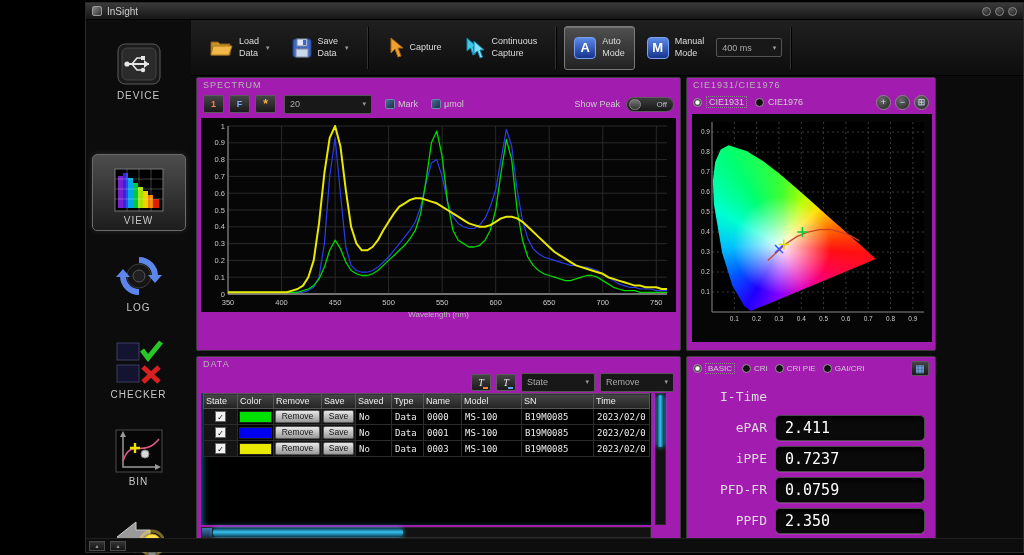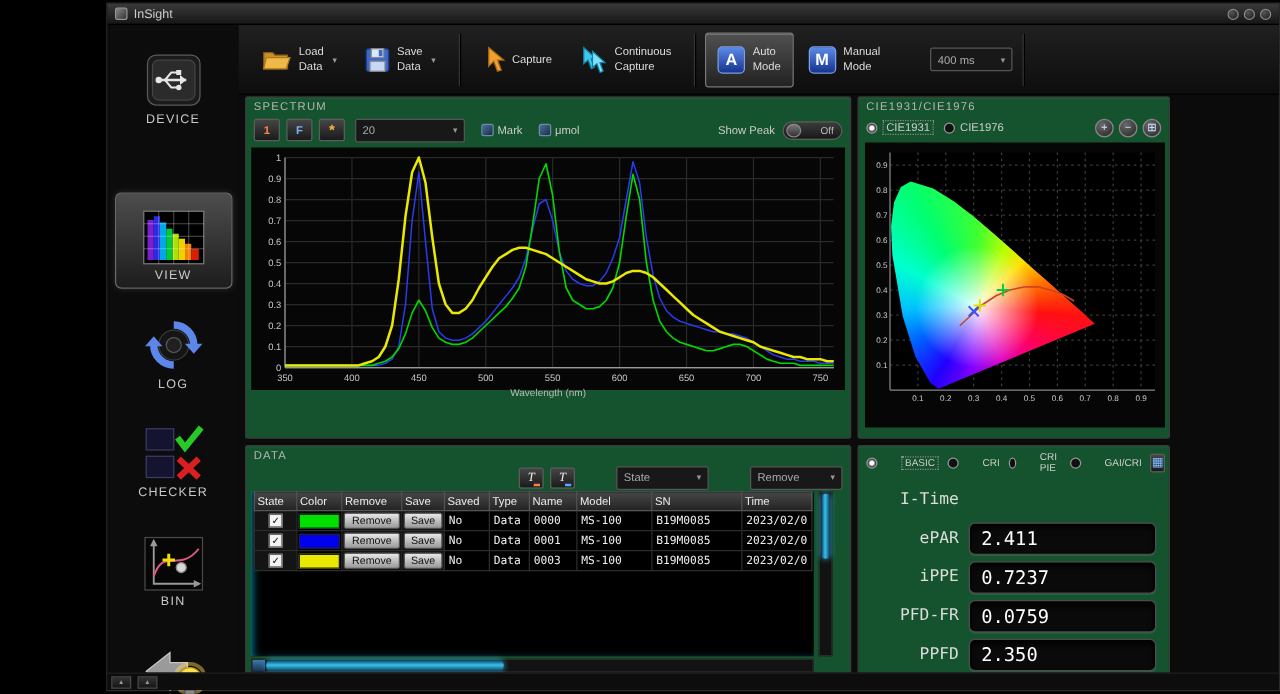--- a/index.html
+++ b/index.html
@@ -21,26 +21,26 @@
   .side-ico{display:block;}
 
   
   .toolbar{position:absolute;left:105px;top:17px;right:0;height:56px;background:linear-gradient(#202020,#0d0d0d);border-bottom:1px solid #000;display:flex;align-items:center;padding:0 8px;gap:2px;}
   .tb-btn{height:44px;display:flex;align-items:center;gap:6px;padding:0 9px;border-radius:3px;border:1px solid transparent;color:#ddd;font-size:9px;cursor:pointer;}
   .tb-btn.active{background:linear-gradient(#505050,#222);border-color:#7a7a7a;box-shadow:inset 0 1px 0 rgba(255,255,255,.2);}
   .tb-lines{line-height:1.25;}
   .tb-caret{color:#999;font-size:7px;margin-left:1px;}
   .tb-sep{width:1px;height:42px;background:#333;margin:0 6px;box-shadow:1px 0 0 #000;}
   .mode-glyph{width:22px;height:22px;border-radius:4px;background:linear-gradient(#5b8ae8,#16348e);border:1px solid #7aa0f0;color:#fff;font-weight:bold;font-size:13px;display:flex;align-items:center;justify-content:center;}
-  .combo{display:flex;align-items:center;justify-content:space-between;background:#181818;border:1px solid #555;color:#aaa;font-size:9px;padding:0 5px;height:19px;border-radius:2px;cursor:pointer;margin-left:28px;}
+  .combo{display:flex;align-items:center;justify-content:space-between;background:#181818;border:1px solid #555;color:#aaa;font-size:9px;padding:0 5px;height:19px;border-radius:2px;cursor:pointer;}
   .combo .tb-caret{font-size:7px;}
   #time-combo{width:66px;}
 
   
-  .panel{position:absolute;background:#14532d;border:1px solid #3a3a3a;border-radius:2px;box-shadow:inset 0 1px 0 rgba(255,255,255,.05);}
+  .panel{position:absolute;background:#a21caf;border:1px solid #3a3a3a;border-radius:2px;box-shadow:inset 0 1px 0 rgba(255,255,255,.05);}
   .panel-title{font-size:9px;color:#b5b5b5;letter-spacing:1px;padding:2px 6px;}
   #spectrum-panel{left:110px;top:74px;width:485px;height:274px;}
   #cie-panel{left:600px;top:74px;width:250px;height:274px;}
   #data-panel{left:110px;top:353px;width:485px;height:186px;}
   #results-panel{left:600px;top:353px;width:250px;height:186px;}
 
   
   .spec-tools{display:flex;align-items:center;gap:5px;padding:2px 6px;height:24px;}
   .tool-btn{width:21px;height:18px;background:linear-gradient(#454545,#1a1a1a);border:1px solid #5c5c5c;border-radius:2px;color:#ddd;font-size:9px;font-weight:bold;display:flex;align-items:center;justify-content:center;cursor:pointer;}
   .tool-btn.red{color:#ff8050;}
@@ -90,21 +90,21 @@
   td.c-btncell{padding:1px;background:#141414;}
   .mini-btn{display:block;width:100%;height:13px;background:linear-gradient(#e8e8e8,#9a9a9a);border:1px solid #555;border-radius:2px;font-size:8.5px;color:#111;font-family:"Liberation Sans",sans-serif;cursor:pointer;line-height:11px;}
   .vscroll{position:absolute;left:458px;top:36px;width:11px;height:132px;background:#121212;border:1px solid #2a2a2a;}
   .vthumb{margin:1px;height:52px;border-radius:4px;background:linear-gradient(90deg,#0b3c55,#35c3f0 45%,#0b3c55);box-shadow:0 0 5px rgba(60,200,255,.8);cursor:grab;}
   .hscroll{position:absolute;left:4px;top:170px;width:450px;height:11px;background:#121212;border:1px solid #2a2a2a;display:flex;}
   .hbtn{width:11px;height:100%;background:linear-gradient(#3d78b0,#16324e);border-right:1px solid #000;cursor:pointer;}
   .hthumb{width:190px;height:100%;border-radius:4px;background:linear-gradient(#0b3c55,#35c3f0 45%,#0b3c55);box-shadow:0 0 5px rgba(60,200,255,.8);cursor:grab;}
 
   
   .res-tabs{display:flex;align-items:center;gap:7px;padding:4px 6px 2px;font-size:8px;color:#ccc;}
-  .res-tab{display:flex;align-items:center;gap:19px;cursor:pointer;}
+  .res-tab{display:flex;align-items:center;gap:3px;cursor:pointer;}
   .grid-btn{margin-left:auto;width:18px;height:15px;background:linear-gradient(#454545,#1a1a1a);border:1px solid #5c5c5c;border-radius:2px;color:#7ab8ff;font-size:10px;line-height:13px;text-align:center;cursor:pointer;}
   .res-row{display:flex;align-items:center;height:25px;margin:6px 10px 0 2px;}
   .res-label{width:78px;text-align:right;color:#ddd;font-family:"DejaVu Sans Mono",monospace;font-size:13px;margin-right:8px;}
   .res-value{flex:1;height:26px;background:#0a0a0a;border:1px solid #4c4c4c;border-radius:5px;box-shadow:inset 0 3px 5px #000,0 1px 0 rgba(255,255,255,.09);color:#fff;font-family:"DejaVu Sans Mono",monospace;font-size:15px;display:flex;align-items:center;padding-left:9px;}
 
   
   .bottom-strip{position:absolute;left:0;bottom:0;height:14px;right:0;background:#0d0d0d;border-top:1px solid #1f1f1f;display:flex;align-items:center;padding-left:3px;gap:5px;}
   .strip-tab{width:16px;height:10px;background:linear-gradient(#333,#161616);border:1px solid #4a4a4a;color:#999;font-size:6px;line-height:9px;text-align:center;cursor:pointer;}
 </style>
 </head>

